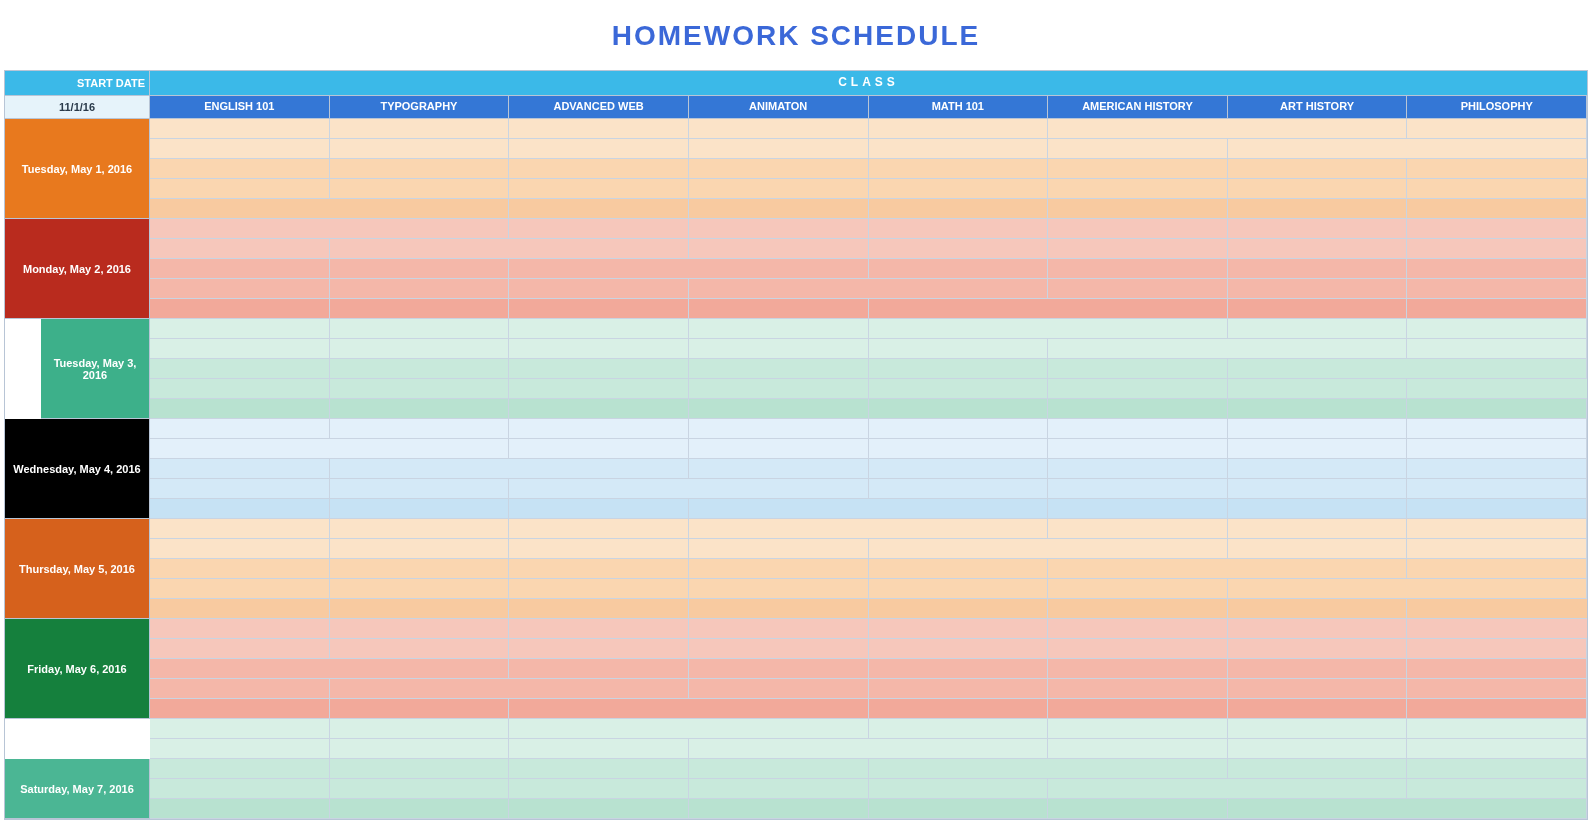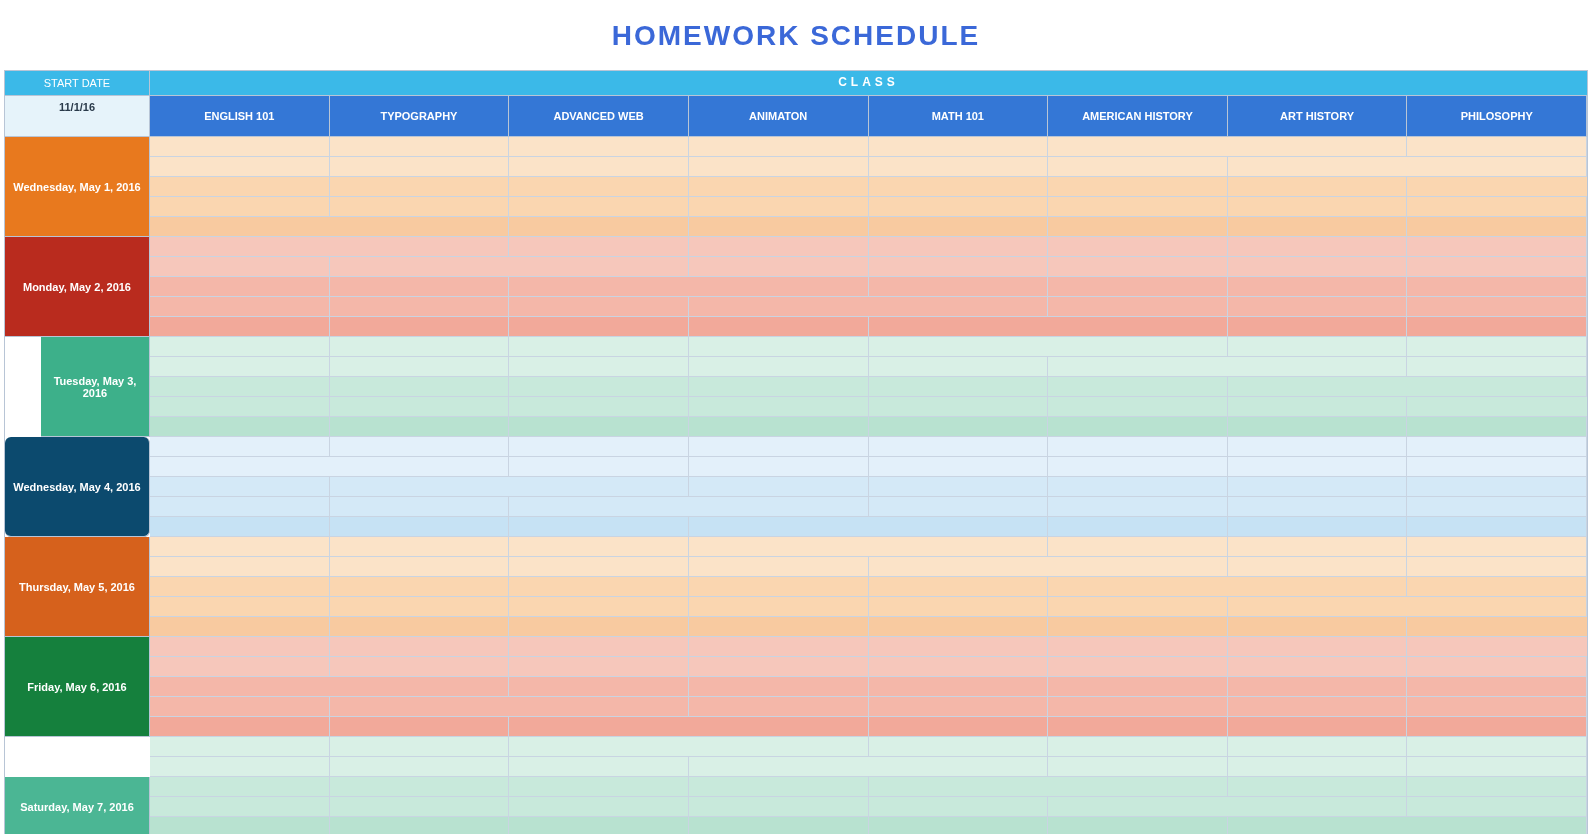--- a/index.html
+++ b/index.html
@@ -20,22 +20,22 @@
   .grid {
     display: grid;
     grid-template-columns: 145px repeat(8, 1fr);
     border: 1px solid #b8c5d6;
     margin: 0 4px;
   }
   .hdr-startdate {
     background: #3bb9e8;
     color: #fff;
     font-size: 11px;
-    font-weight: 400;
-    text-align: center;
+    font-weight: 700;
+    text-align: right;
     padding: 6px 4px;
     border-right: 1px solid #b8c5d6;
     border-bottom: 1px solid #b8c5d6;
   }
   .hdr-class {
     grid-column: 2 / span 8;
     background: #3bb9e8;
     color: #fff;
     font-size: 12px;
     font-weight: 700;
@@ -53,21 +53,21 @@
     padding: 5px 4px;
     border-right: 1px solid #b8c5d6;
     border-bottom: 1px solid #b8c5d6;
   }
   .hdr-col {
     background: #3477d6;
     color: #fff;
     font-size: 11px;
     font-weight: 700;
     text-align: center;
-    padding: 14px 4px;
+    padding: 4px 4px;
     border-right: 1px solid #b8c5d6;
     border-bottom: 1px solid #b8c5d6;
   }
   .hdr-col:last-child { border-right: none; }
   .day-label {
     grid-row: span 5;
     color: #fff;
     font-size: 11px;
     font-weight: 700;
     display: flex;
@@ -81,21 +81,21 @@
   .cell {
     height: 20px;
     border-right: 1px solid #c9d4e2;
     border-bottom: 1px solid #c9d4e2;
   }
   .cell:nth-child(9n) { border-right: none; }
   
   .c-orange  { background: #e8791e; }
   .c-red     { background: #b92b1e; }
   .c-teal    { background: #3db08a; margin-left: 36px; }
-  .c-blue    { background: #0c4a6e; border-radius: 6px; }
+  .c-blue    { background: #000000; }
   .c-orange2 { background: #d6611c; }
   .c-red2    { background: #15803d; }
   .c-teal2   { background: #4bb694; margin-top: 40px; }
   
   .t-peach1  { background: #fbe3c8; }
   .t-peach2  { background: #fad6b0; }
   .t-peach3  { background: #f8caa0; }
   .t-salmon1 { background: #f6c7bb; }
   .t-salmon2 { background: #f4b7a9; }
   .t-salmon3 { background: #f2a99a; }
@@ -117,21 +117,21 @@
   <div class="hdr-date">11/1/16</div>
 
 <div class="hdr-col">ENGLISH 101</div>
     <div class="hdr-col">TYPOGRAPHY</div>
     <div class="hdr-col">ADVANCED WEB</div>
     <div class="hdr-col">ANIMATON</div>
     <div class="hdr-col">MATH 101</div>
     <div class="hdr-col">AMERICAN HISTORY</div>
     <div class="hdr-col">ART HISTORY</div>
     <div class="hdr-col">PHILOSOPHY</div>
-    <div class="day-label c-orange">Wednesday, May 1, 2016</div>
+    <div class="day-label c-orange">Tuesday, May 1, 2016</div>
     <div class="cell t-peach1"></div>
     <div class="cell t-peach1"></div>
     <div class="cell t-peach1"></div>
     <div class="cell t-peach1"></div>
     <div class="cell t-peach1"></div>
     <div class="cell t-peach1"></div>
     <div class="cell t-peach1"></div>
     <div class="cell t-peach1"></div>
     <div class="cell t-peach1"></div>
     <div class="cell t-peach1"></div>

